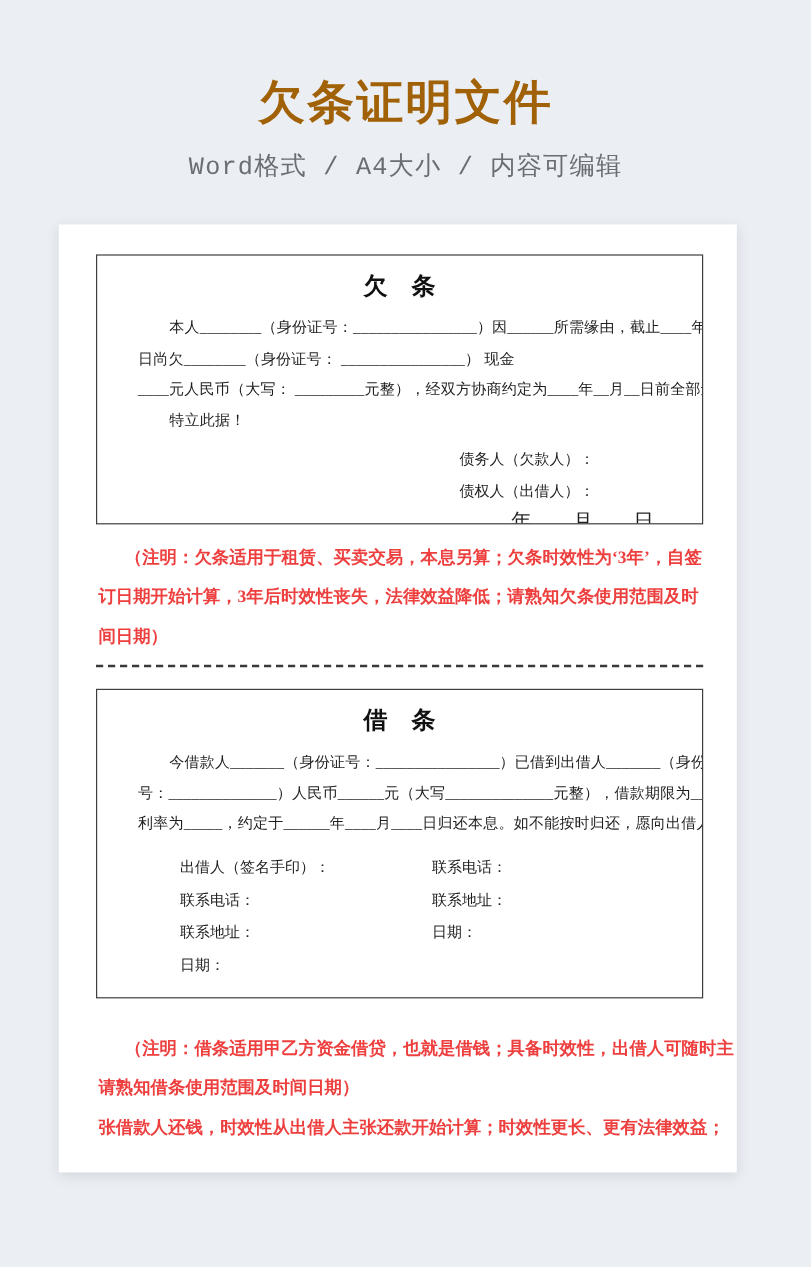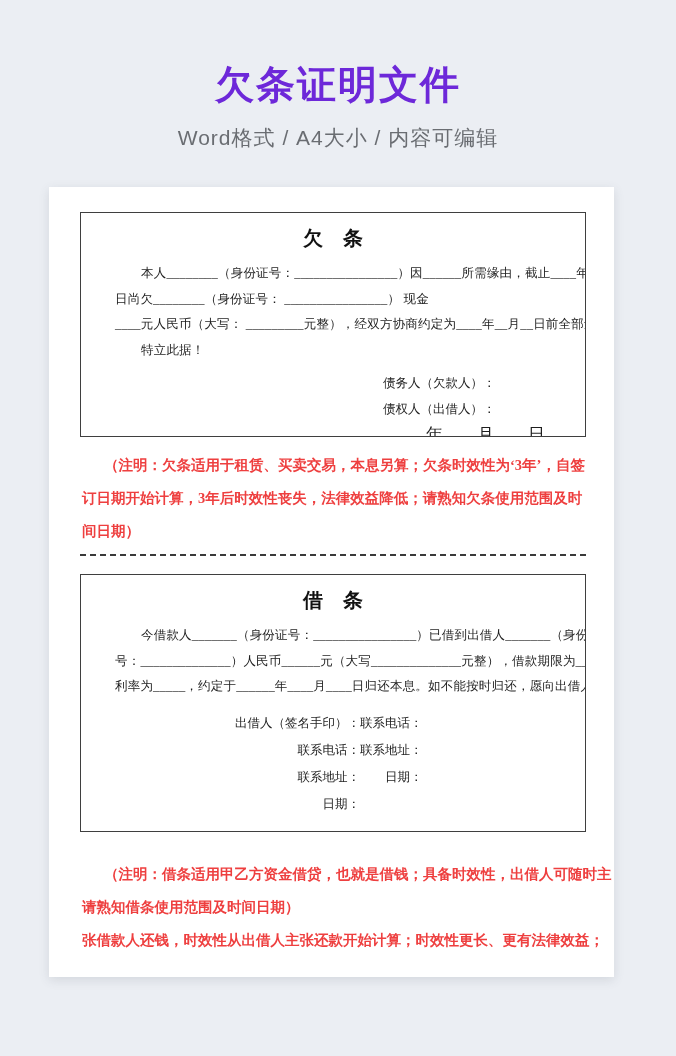--- a/index.html
+++ b/index.html
@@ -9,28 +9,29 @@
     position: relative;
     font-family: "Liberation Sans", "DejaVu Sans", sans-serif;
     overflow: hidden;
   }
   .header { padding-top: 58px; text-align: center; }
   .page-title {
     margin: 0;
     font-size: 39px;
     font-weight: 800;
     letter-spacing: 2px;
-    color: #6d28d9;
+    color: #a16207;
   }
   .page-subtitle {
     margin: 12px 0 0 0;
     font-size: 21px;
     font-weight: 400;
     color: #6a6d72;
     letter-spacing: 1px;
+    font-family: Liberation Mono, monospace;
   }
   .paper {
     position: absolute;
     left: 49px; top: 187px;
     width: 565px; height: 790px;
     box-sizing: border-box;
     background: #ffffff;
     box-shadow: 0 3px 10px rgba(70, 78, 95, 0.14);
     padding: 25px 28px 0 31px;
     font-family: "Liberation Serif", "DejaVu Serif", serif;
@@ -69,21 +70,21 @@
     text-align: right;
     margin-right: 6px;
     font-size: 17px;
     line-height: 26px;
     white-space: pre;
   }
   .sig-grid {
     display: flex;
     margin-top: 10px;
   }
-  .sig-col { font-size: 12.5px; text-align: right; }
+  .sig-col { font-size: 12.5px; }
   .sig-col.left { margin-left: 35px; width: 210px; }
   .sig-row { line-height: 27px; white-space: pre; }
   .remark {
     color: #ee3f3f;
     font-weight: 700;
     font-size: 14.5px;
     line-height: 33px;
     margin: 12px 2px 6px 2px;
     font-family: "Liberation Serif", "DejaVu Serif", serif;
   }

